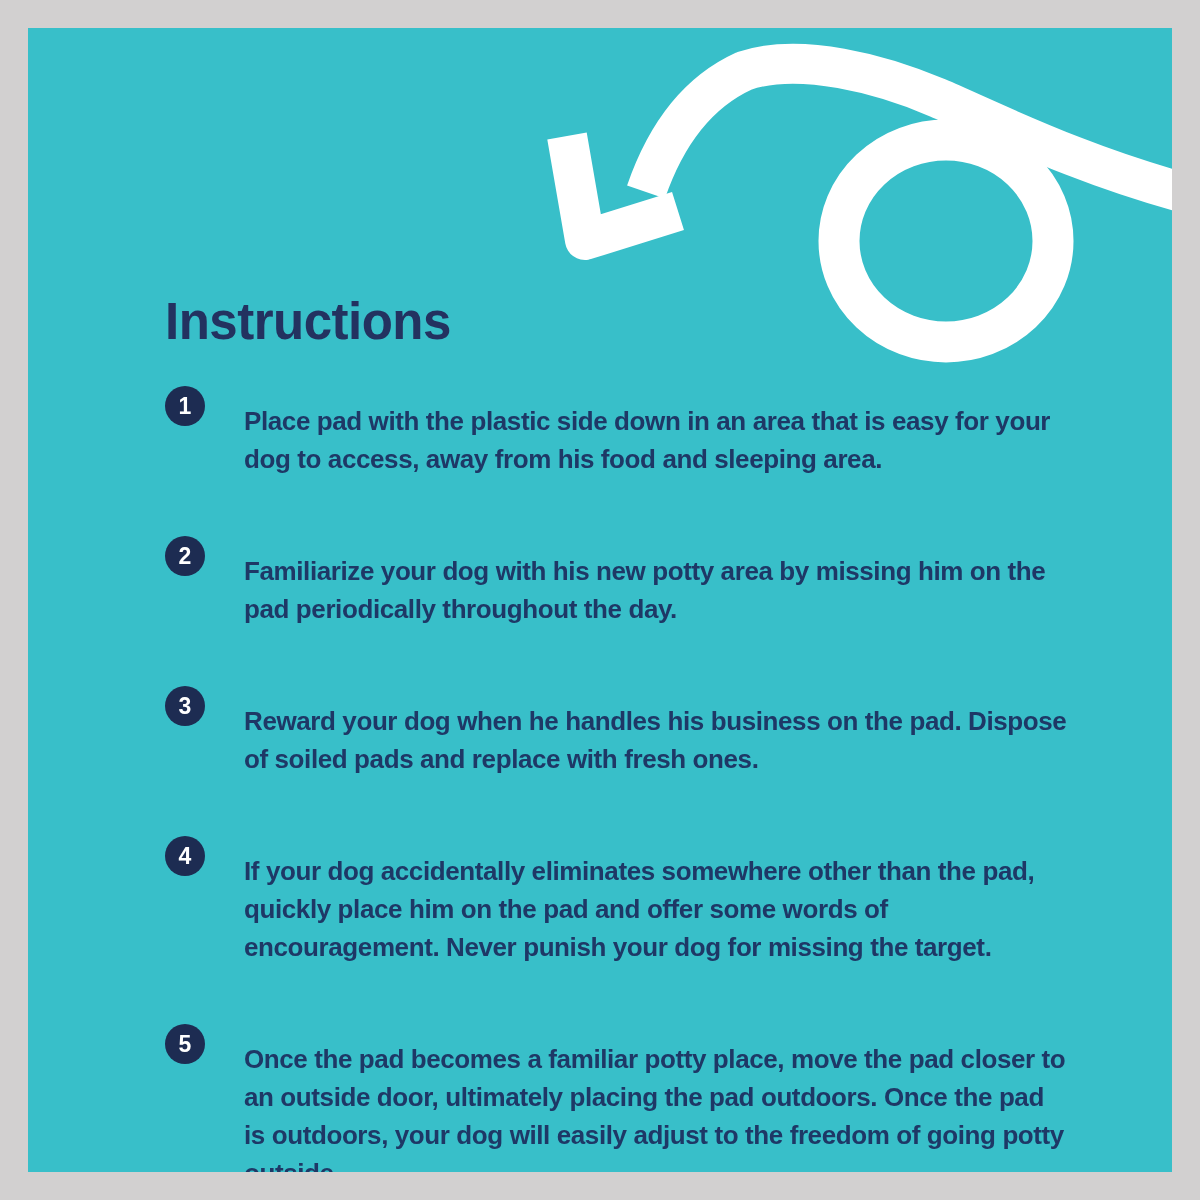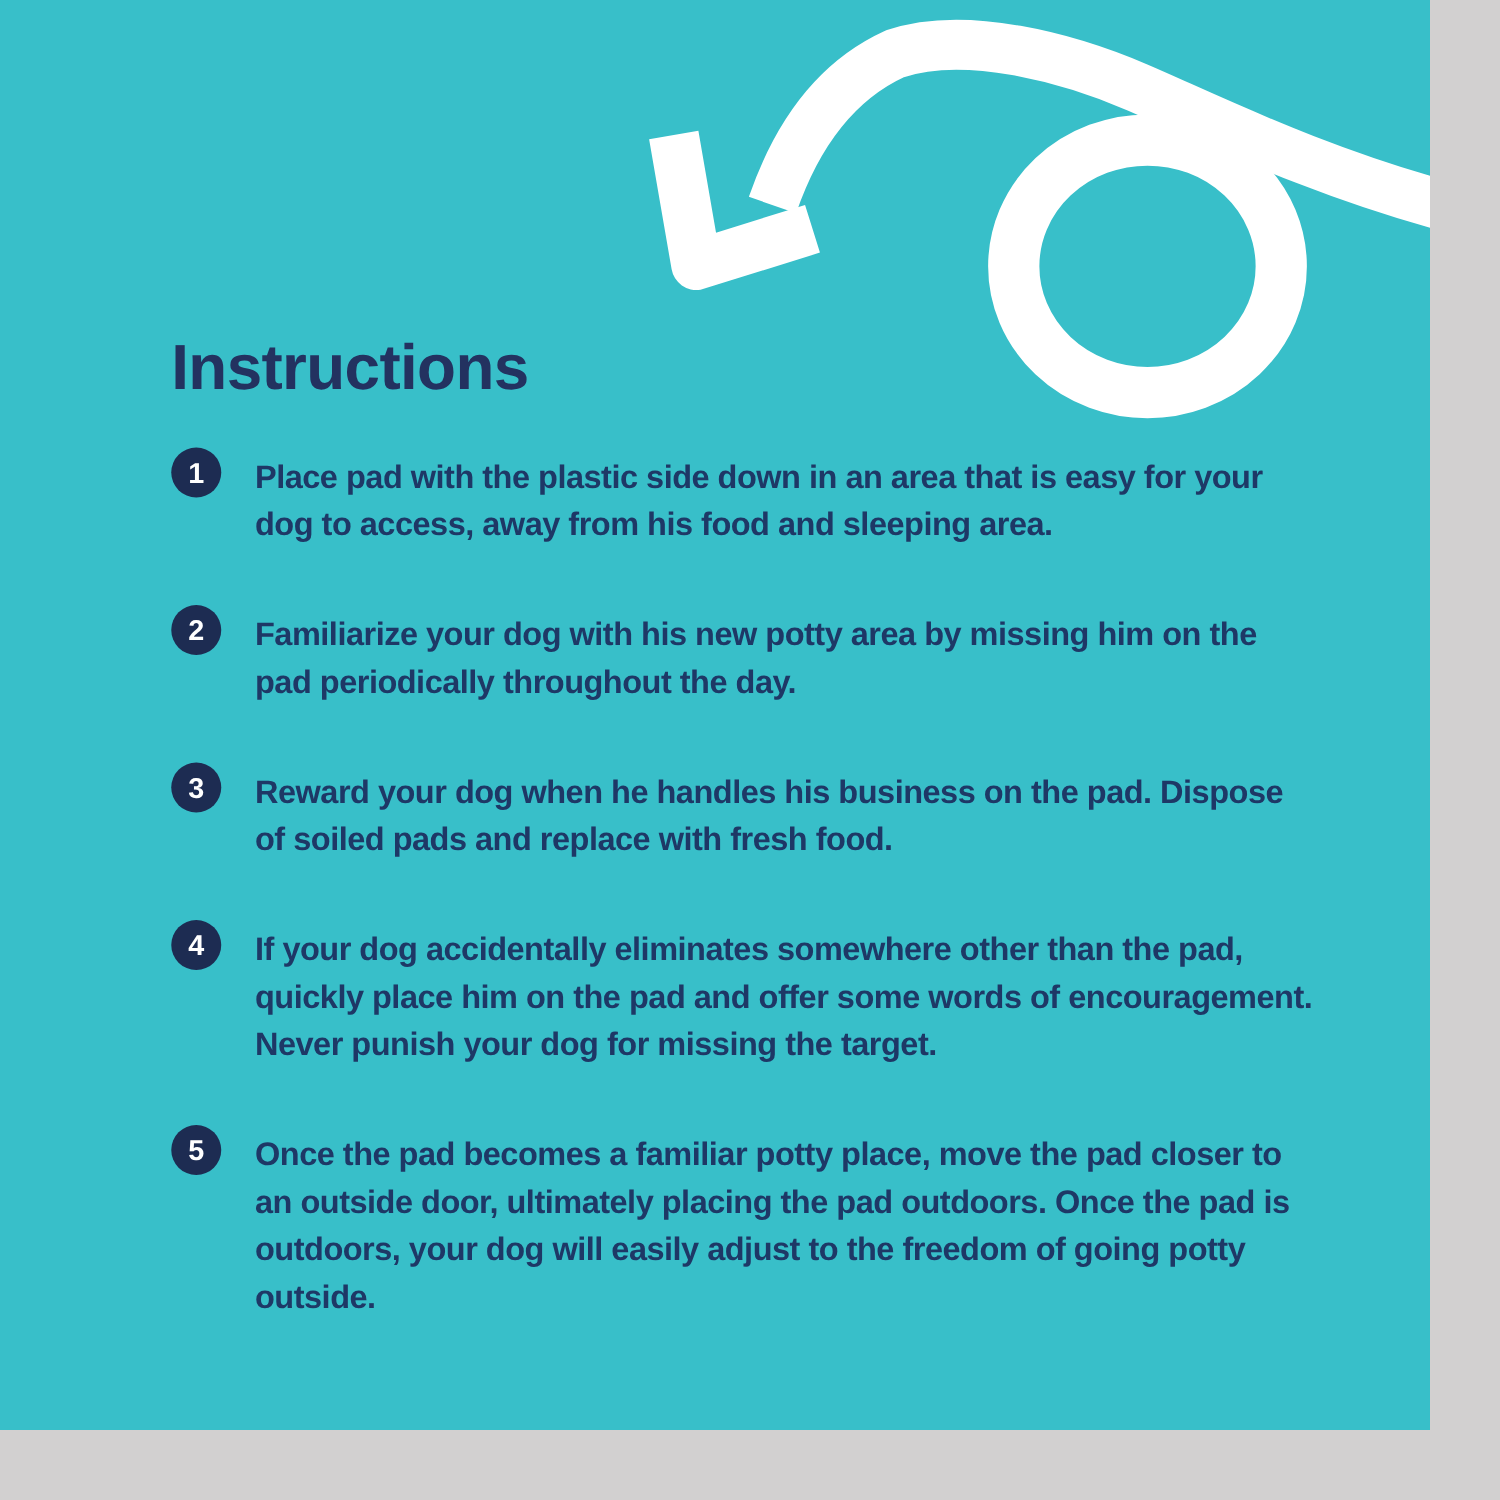--- a/index.html
+++ b/index.html
@@ -16,20 +16,21 @@
     margin: 0;
     padding: 0;
     width: 1200px;
     height: 1200px;
     background: var(--frame-bg);
     font-family: "Liberation Sans", "DejaVu Sans", sans-serif;
   }
   .frame {
     width: 1200px;
     height: 1024px;
+    padding: 28px;
   }
   .panel {
     position: relative;
     width: 1144px;
     height: 1144px;
     background: var(--panel-bg);
     overflow: hidden;
   }
   .arrow-svg {
     position: absolute;
@@ -78,21 +79,21 @@
     align-items: center;
     justify-content: center;
   }
   .badge-num {
     color: var(--badge-num);
     font-size: 23px;
     font-weight: 700;
     line-height: 1;
   }
   .step-text {
-    margin: 4px;
+    margin: 16px;
     max-width: 858px;
     font-size: 26px;
     font-weight: 700;
     letter-spacing: -0.4px;
     line-height: 38px;
     color: var(--text-navy);
   }
 </style>
 </head>
 <body>
@@ -123,21 +124,21 @@
         <span class="badge">
           <span class="badge-num">2</span>
         </span>
         <p class="step-text">Familiarize your dog with his new potty area by missing him on the pad periodically throughout the day.</p>
       </li>
 
       <li class="step">
         <span class="badge">
           <span class="badge-num">3</span>
         </span>
-        <p class="step-text">Reward your dog when he handles his business on the pad. Dispose of soiled pads and replace with fresh food.</p>
+        <p class="step-text">Reward your dog when he handles his business on the pad. Dispose of soiled pads and replace with fresh ones.</p>
       </li>
 
       <li class="step">
         <span class="badge">
           <span class="badge-num">4</span>
         </span>
         <p class="step-text">If your dog accidentally eliminates somewhere other than the pad, quickly place him on the pad and offer some words of encouragement. Never punish your dog for missing the target.</p>
       </li>
 
       <li class="step">

